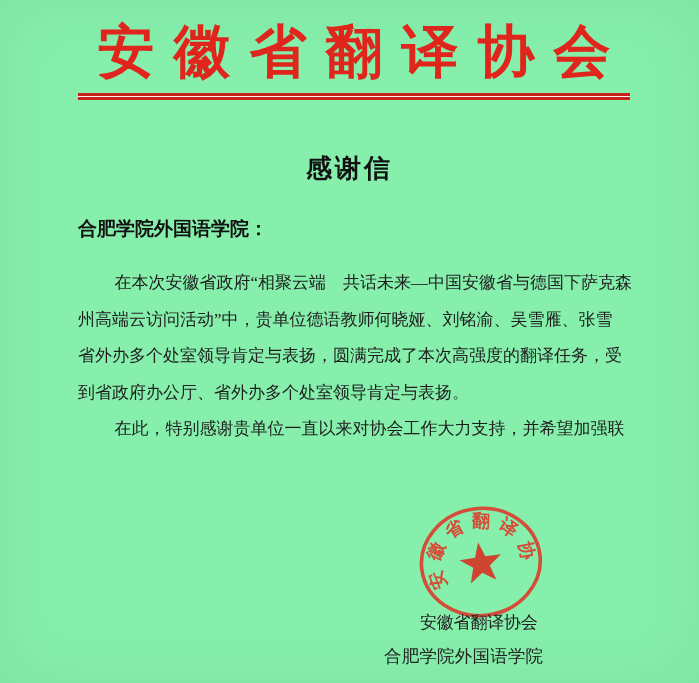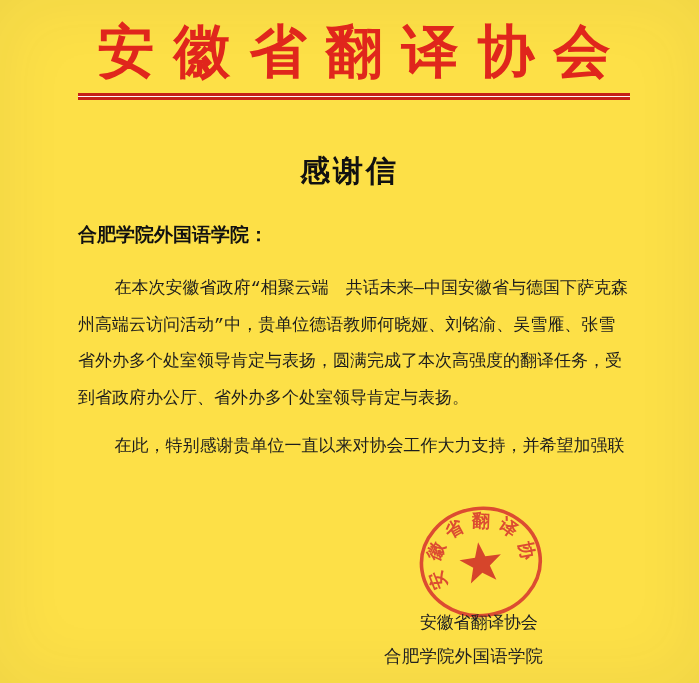--- a/index.html
+++ b/index.html
@@ -2,21 +2,21 @@
 <html><head>
 <meta charset="utf-8">
 <style>
   * { margin: 0; padding: 0; box-sizing: border-box; }
   html, body { background: #ffffff; }
   .page {
     position: relative;
     width: 699px;
     height: 683px;
     margin: 0 auto;
-    background: #fde047;
+    background: #86efac;
     overflow: hidden;
     color: #1d1d1d;
     font-family: "Liberation Serif", "DejaVu Serif", serif;
     box-shadow: inset 0 0 70px rgba(60,60,60,0.07);
   }
   
   .letterhead { padding: 16px 69px 0 78px; }
   .org-name {
     color: #e0261c;
     font-family: "Liberation Serif", "DejaVu Serif", serif;
@@ -35,33 +35,33 @@
       #c62017 0px, #c62017 2.5px,
       #fdf2f1 2.5px, #fdf2f1 4.2px,
       #c62017 4.2px, #c62017 7px);
   }
   
   .letter-title {
     margin-top: 51px;
     text-align: center;
     font-family: "Liberation Sans", "DejaVu Sans", sans-serif;
     font-weight: bold;
-    font-size: 30px;
+    font-size: 26px;
     letter-spacing: 3px;
     color: #111;
   }
   .salutation {
     margin: 30px 69px 12px 78px;
     font-family: "Liberation Sans", "DejaVu Sans", sans-serif;
     font-weight: bold;
     font-size: 19px;
     color: #111;
   }
   .body-text { margin: 23px 69px 0 78px; font-size: 17px; }
-  .body-line { line-height: 36.6px; white-space: nowrap; font-family: Liberation Mono, monospace; }
+  .body-line { line-height: 36.6px; white-space: nowrap; }
   .body-line.indent { text-indent: 2.15em; }
   
   .seal {
     position: absolute;
     left: 416px;
     top: 504px;
     width: 130px;
     height: 118px;
     transform: rotate(-8deg);
     opacity: 0.93;
@@ -105,21 +105,21 @@
 
   <div class="salutation">合肥学院外国语学院：</div>
 
   <div class="body-text">
     <div class="body-line indent">在本次安徽省政府“相聚云端　共话未来—中国安徽省与德国下萨克森</div>
     <div class="body-line">州高端云访问活动”中，贵单位德语教师何晓娅、刘铭渝、吴雪雁、张雪</div>
     <div class="body-line">省外办多个处室领导肯定与表扬，圆满完成了本次高强度的翻译任务，受</div>
     <div class="body-line">到省政府办公厅、省外办多个处室领导肯定与表扬。</div>
   </div>
 
-  <div class="body-text" style="margin-top:12px;">
+  <div class="body-text" style="margin-top:0;">
     <div class="body-line indent">在此，特别感谢贵单位一直以来对协会工作大力支持，并希望加强联</div>
   </div>
 
   <svg class="seal" viewBox="0 0 130 116" xmlns="http://www.w3.org/2000/svg">
     <ellipse cx="65" cy="57" rx="59.5" ry="53.5" fill="none" stroke="#da4130" stroke-width="3.6"></ellipse>
     <path id="sealArc" d="M 31.4,77.1 A 41,35 0 1 1 98.6,77.1" fill="none"></path>
     <text>
       <textPath href="#sealArc" startOffset="2">安徽省翻译协会</textPath>
     </text>
     <polygon fill="#d43a29" points="65,37 70.2,51.9 85.9,52.2 73.4,61.7 77.9,76.8 65,67.8 52.1,76.8 56.6,61.7 44.1,52.2 59.8,51.9"></polygon>

